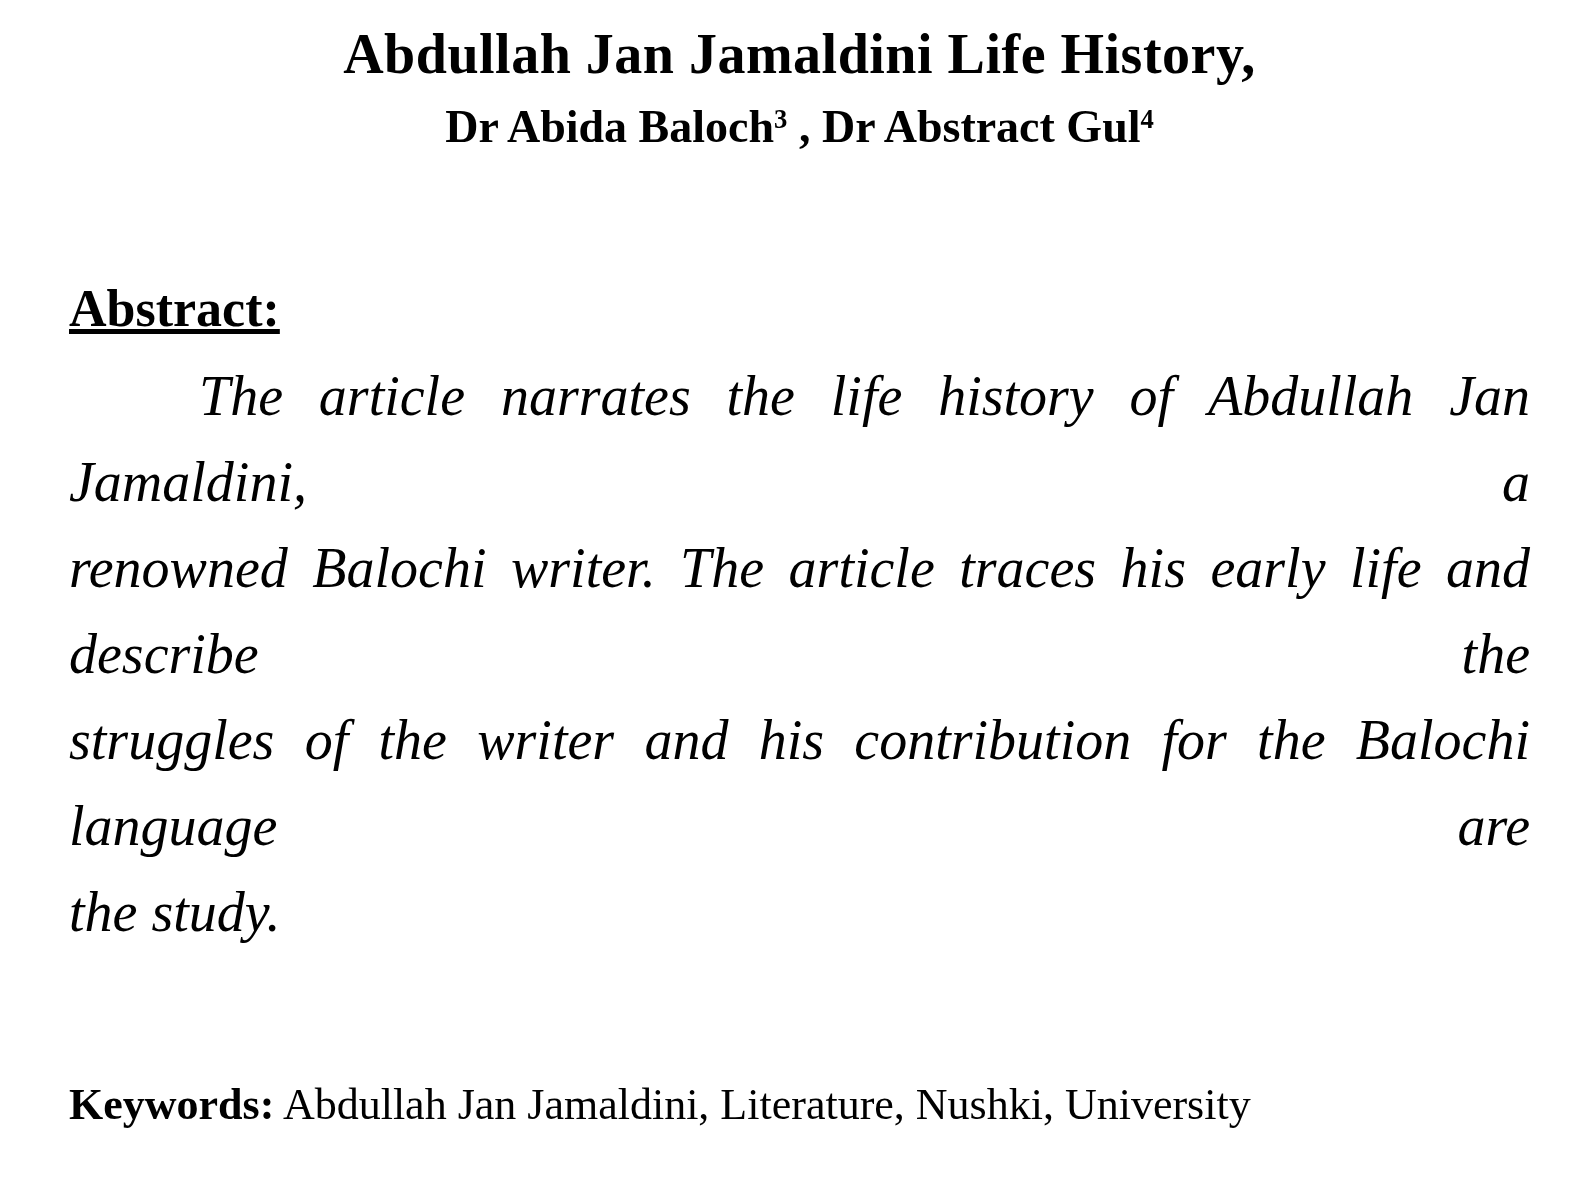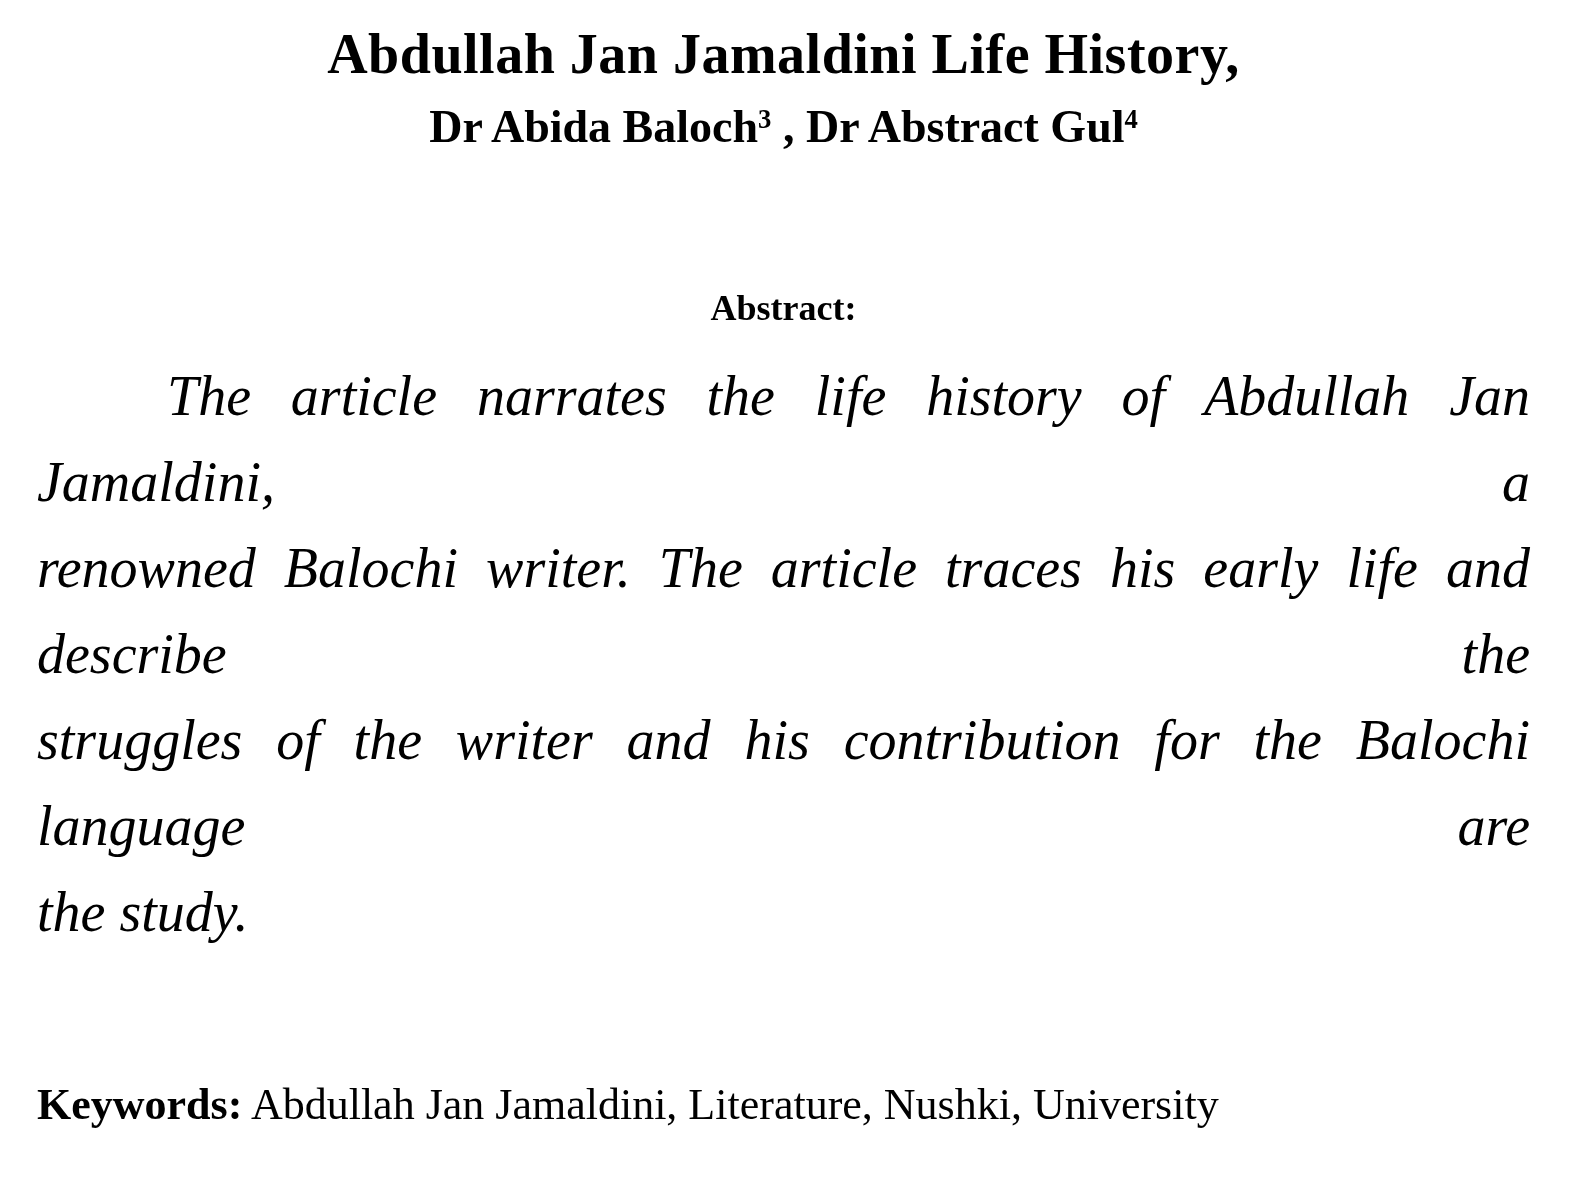--- a/index.html
+++ b/index.html
@@ -11,21 +11,21 @@
     width: 1577px;
     height: 1182px;
     overflow: hidden;
     color: #000000;
     font-family: "Liberation Serif", "DejaVu Serif", serif;
   }
   .page {
     box-sizing: border-box;
     width: 1577px;
     height: 1182px;
-    padding: 0 47px 0 37px;
+    padding: 0 47px 0 69px;
   }
   .paper-title {
     margin: 0;
     padding-top: 20px;
     font-size: 56px;
     line-height: 68px;
     font-weight: bold;
     text-align: center;
     letter-spacing: 0.5px;
   }
@@ -40,24 +40,25 @@
     margin-top: 40px;
   }
   .sup {
     font-size: 0.58em;
     position: relative;
     top: -0.52em;
     line-height: 0;
   }
   .abstract-heading {
     margin: 105px 0 0 0;
-    font-size: 36px;
+    font-size: 52px;
     line-height: 77px;
     font-weight: bold;
-    text-align: center;
+    text-align: left;
+    text-decoration: underline;
   }
   .abstract-body {
     margin-top: 6px;
   }
   .abs-line {
     font-size: 56px;
     line-height: 86px;
     font-style: italic;
     text-align: justify;
     text-align-last: justify;

